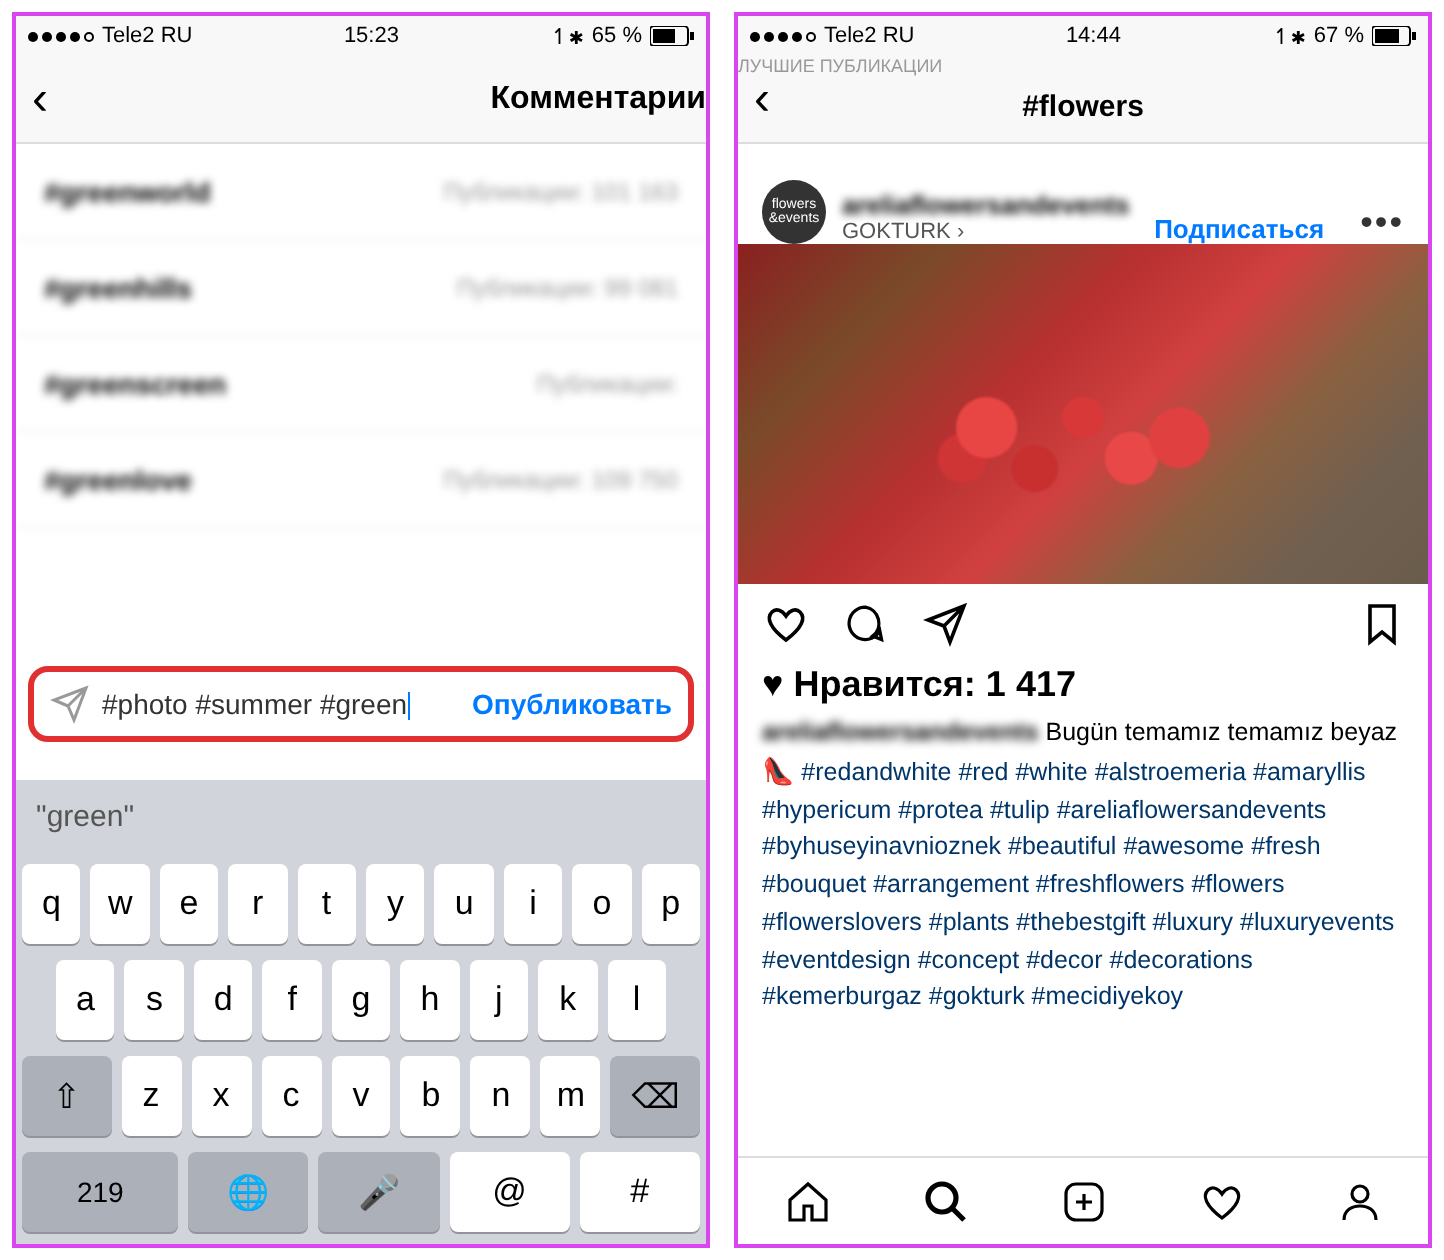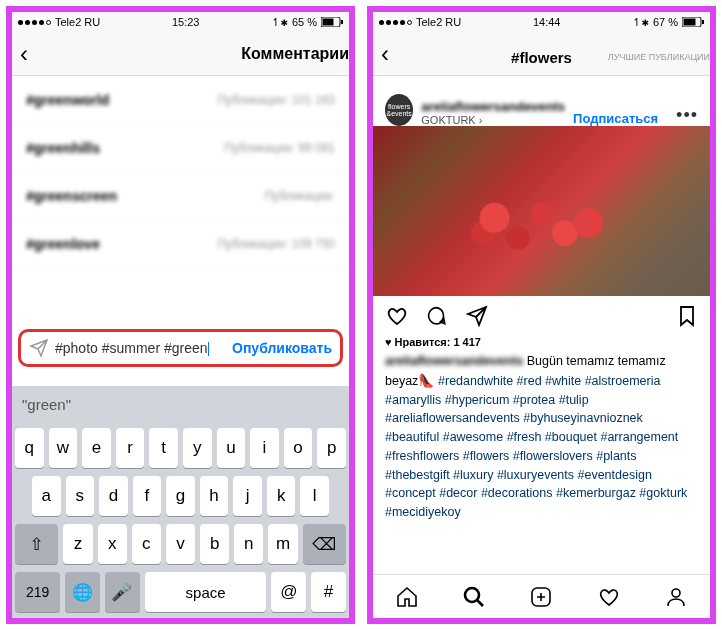--- a/index.html
+++ b/index.html
@@ -1,25 +1,25 @@
 <!DOCTYPE html>
 <html><head>
 <meta charset="utf-8">
 <style>
 *{margin:0;padding:0;box-sizing:border-box;font-family:-apple-system,Helvetica,Arial,sans-serif}
 body{background:#fff;width:722px;height:630px;display:flex;gap:12px;padding:6px}
-.phone{width:372px;height:618px;border:6px solid #d946ef;background:#fff;display:flex;flex-direction:column;overflow:hidden;position:relative}
+.phone{width:372px;height:618px;border:2px solid #d946ef;background:#fff;display:flex;flex-direction:column;overflow:hidden;position:relative}
 .status-bar{height:20px;background:#f8f8f8;display:flex;align-items:center;justify-content:space-between;padding:0 6px;font-size:11px;font-weight:500}
 .status-left,.status-right{display:flex;align-items:center;gap:4px}
 .signal-dots{display:flex;gap:2px}
 .dot{width:5px;height:5px;border-radius:50%;background:#000}
 .dot.empty{background:transparent;border:1px solid #000}
 .nav-header{height:44px;background:#f8f8f8;border-bottom:1px solid #ddd;display:flex;align-items:center;position:relative;padding:0 8px}
 .nav-title{position:absolute;left:0;right:0;text-align:right;font-size:16px;font-weight:600}
-.nav-sub{font-size:9px;color:#999;text-align:right;position:absolute;top:20px;left:0;right:0}
+.nav-sub{font-size:9px;color:#999;text-align:left;position:absolute;top:0;left:0;right:0}
 .nav-title-2{font-size:15px;font-weight:600;text-align:center;position:absolute;top:17px;left:0;right:0}
 .back-chev{font-size:24px;z-index:1;cursor:pointer}
 .suggest-list{flex:1;overflow:hidden}
 .suggest-row{height:48px;display:flex;align-items:center;justify-content:space-between;padding:0 14px;border-bottom:1px solid #eee;filter:blur(2px)}
 .suggest-tag{font-weight:600;font-size:14px}
 .suggest-meta{color:#999;font-size:12px}
 .compose-box{border:3px solid #e03030;border-radius:10px;margin:19px 6px;padding:6px 8px;display:flex;align-items:center;gap:6px;background:#fff}
 .compose-text{flex:1;font-size:14px;color:#333;line-height:1.3}
 .compose-text .cursor{border-right:1.5px solid #007aff;display:inline-block;height:14px;vertical-align:middle}
 .publish{color:#007aff;font-size:14px;font-weight:700}
@@ -35,21 +35,21 @@
 .avatar{width:32px;height:32px;border-radius:50%;background:#333;display:flex;align-items:center;justify-content:center;color:#fff;font-size:7px;text-align:center}
 .user-info{flex:1;display:flex;flex-direction:column}
 .username{font-size:13px;font-weight:600;filter:blur(2px)}
 .location{font-size:11px;color:#555}
 .follow-btn{color:#007aff;font-size:13px;font-weight:700}
 .dots{font-size:18px;color:#333;letter-spacing:1px}
 .post-img{width:100%;height:170px;background:linear-gradient(135deg,#8b2020 0%,#7a4a2a 20%,#b83030 40%,#d04040 55%,#8b6040 70%,#706050 85%,#6a5c4a 100%);position:relative;overflow:hidden}
 .post-img::before{content:"";position:absolute;left:15%;top:30%;width:70%;height:60%;background:radial-gradient(circle at 30% 40%,#e84545 8%,transparent 9%),radial-gradient(circle at 50% 35%,#d83838 7%,transparent 8%),radial-gradient(circle at 70% 45%,#e04040 8%,transparent 9%),radial-gradient(circle at 40% 60%,#c83030 7%,transparent 8%),radial-gradient(circle at 60% 55%,#e84848 8%,transparent 9%),radial-gradient(circle at 25% 55%,#d03535 6%,transparent 7%)}
 .action-bar{height:40px;display:flex;align-items:center;padding:0 12px;gap:16px}
 .action-bar .spacer{flex:1}
-.likes{padding:0 12px;font-size:11px;font-weight:600}
+.likes{padding:0 12px;font-size:18px;font-weight:600}
 .caption{padding:4px 12px;font-size:12.5px;line-height:1.5;word-wrap:break-word}
 .caption .blur-user{filter:blur(2.5px);font-weight:600}
 .caption .tag{color:#003569}
 .heel{color:#d00;font-size:13px}
 .tab-bar{height:44px;border-top:1px solid #ddd;display:flex;align-items:center;justify-content:space-around;margin-top:auto}
 svg{display:block}
 </style>
 </head>
 <body>
 
@@ -146,21 +146,20 @@
           <div class="key">b</div>
           <div class="key">n</div>
           <div class="key">m</div>
         </div>
       <div class="key gray wide">⌫</div>
     </div>
     <div class="kb-row">
       <div class="key gray wide" style="font-size:14px">219</div>
       <div class="key gray">🌐</div>
       <div class="key gray">🎤</div>
-      <div class="key space">space</div>
       <div class="key">@</div>
       <div class="key">#</div>
     </div>
   </div>
 </div>
 
 <div class="phone">
   <div class="status-bar">
     <div class="status-left">
       <span class="signal-dots">

